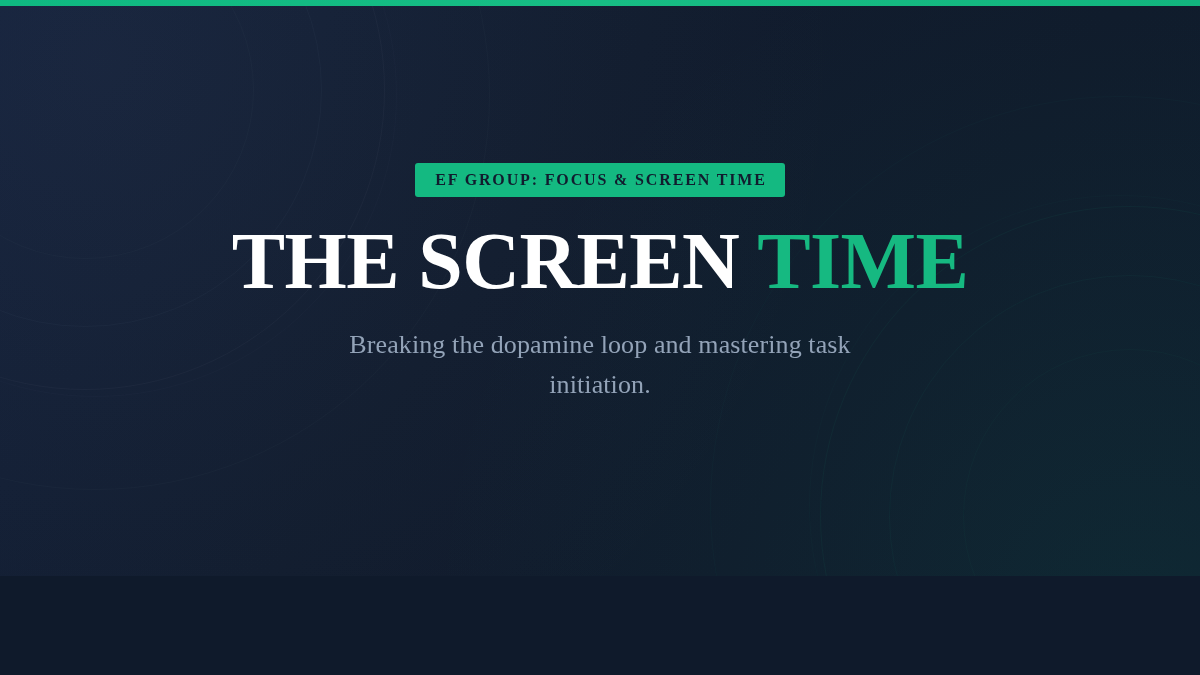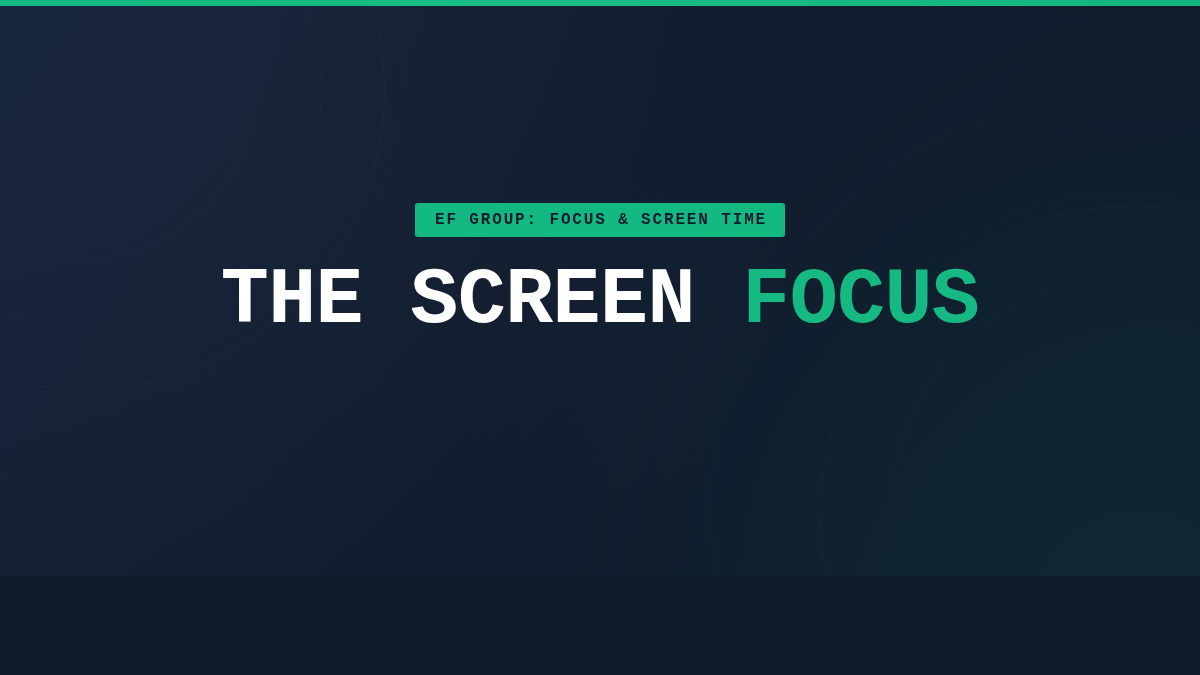--- a/index.html
+++ b/index.html
@@ -10,21 +10,21 @@
     background:#0f1a2b;
   }
 
   .slide {
     position:relative;
     width:1200px; height:576px;
     background:
       radial-gradient(circle at 1140px 620px, rgba(16,185,129,0.085) 0%, rgba(16,185,129,0.045) 26%, rgba(16,185,129,0.0) 55%),
       radial-gradient(circle at 100px 60px, rgba(148,163,184,0.055) 0%, rgba(148,163,184,0.028) 30%, rgba(148,163,184,0.0) 62%),
       linear-gradient(125deg, #13203a 0%, #111c2e 42%, #101a2b 70%, #0f1b2c 100%);
-    font-family:Liberation Mono, monospace;
+    font-family:Liberation Serif, serif;
     overflow:hidden;
   }
 
   
   .accent-bar {
     position:absolute; top:0; left:0;
     width:1200px; height:6px;
     background:linear-gradient(90deg,#0fb981 0%,#17bd84 50%,#12b57e 100%);
     z-index:6;
   }
@@ -131,17 +131,18 @@
 
   <div class="rings rings-tl2"></div>
   <div class="rings rings-tl"></div>
   <div class="rings rings-br2"></div>
   <div class="rings rings-br"></div>
 
   <div class="content">
 
     <div class="kicker-badge">EF GROUP: FOCUS &amp; SCREEN TIME</div>
 
-    <h1 class="title"><span>THE SCREEN</span> <span class="accent">FOCUS</span></h1>
+    <h1 class="title"><span>THE SCREEN</span> <span class="accent">TIME</span></h1>
 
+    <p class="subtitle">Breaking the dopamine loop and mastering task initiation.</p>
 
   </div>
 </div>
 
 </body></html>

